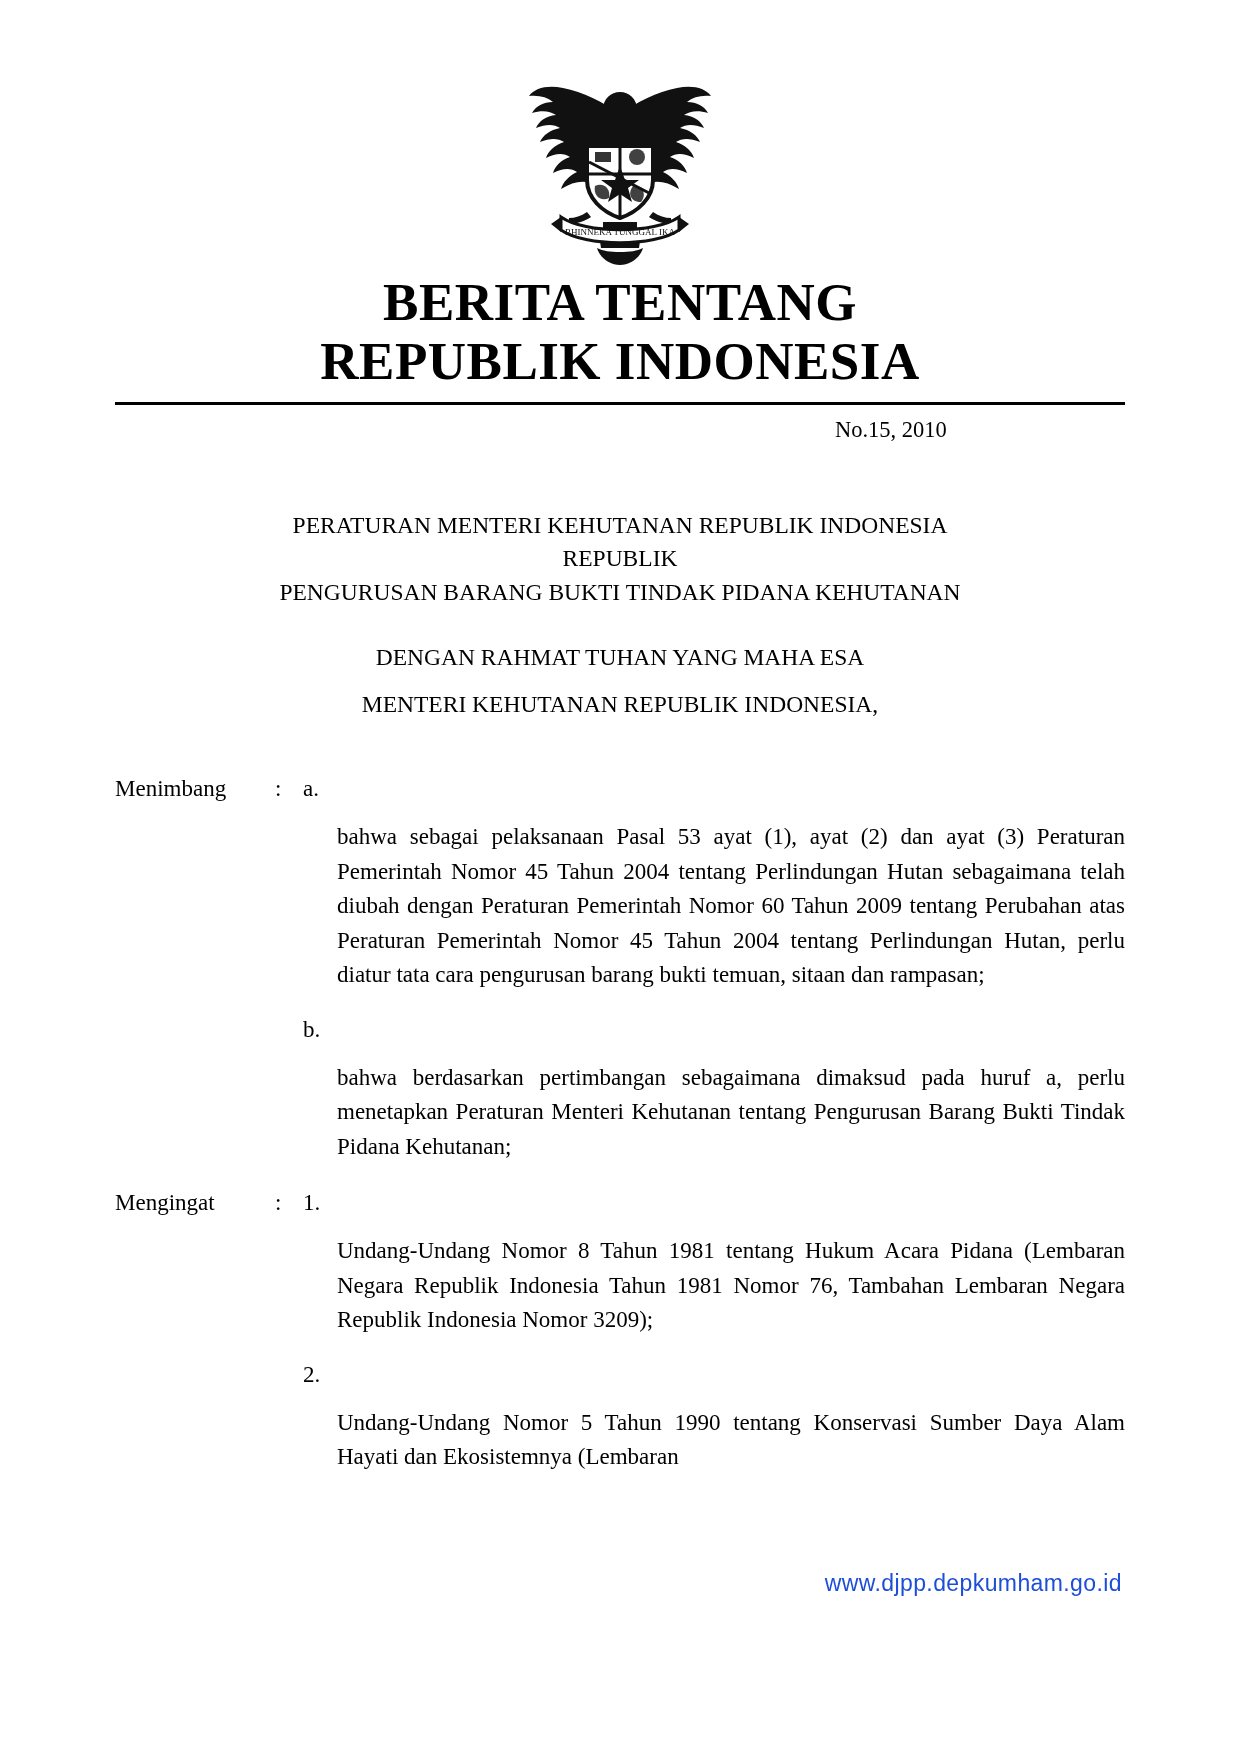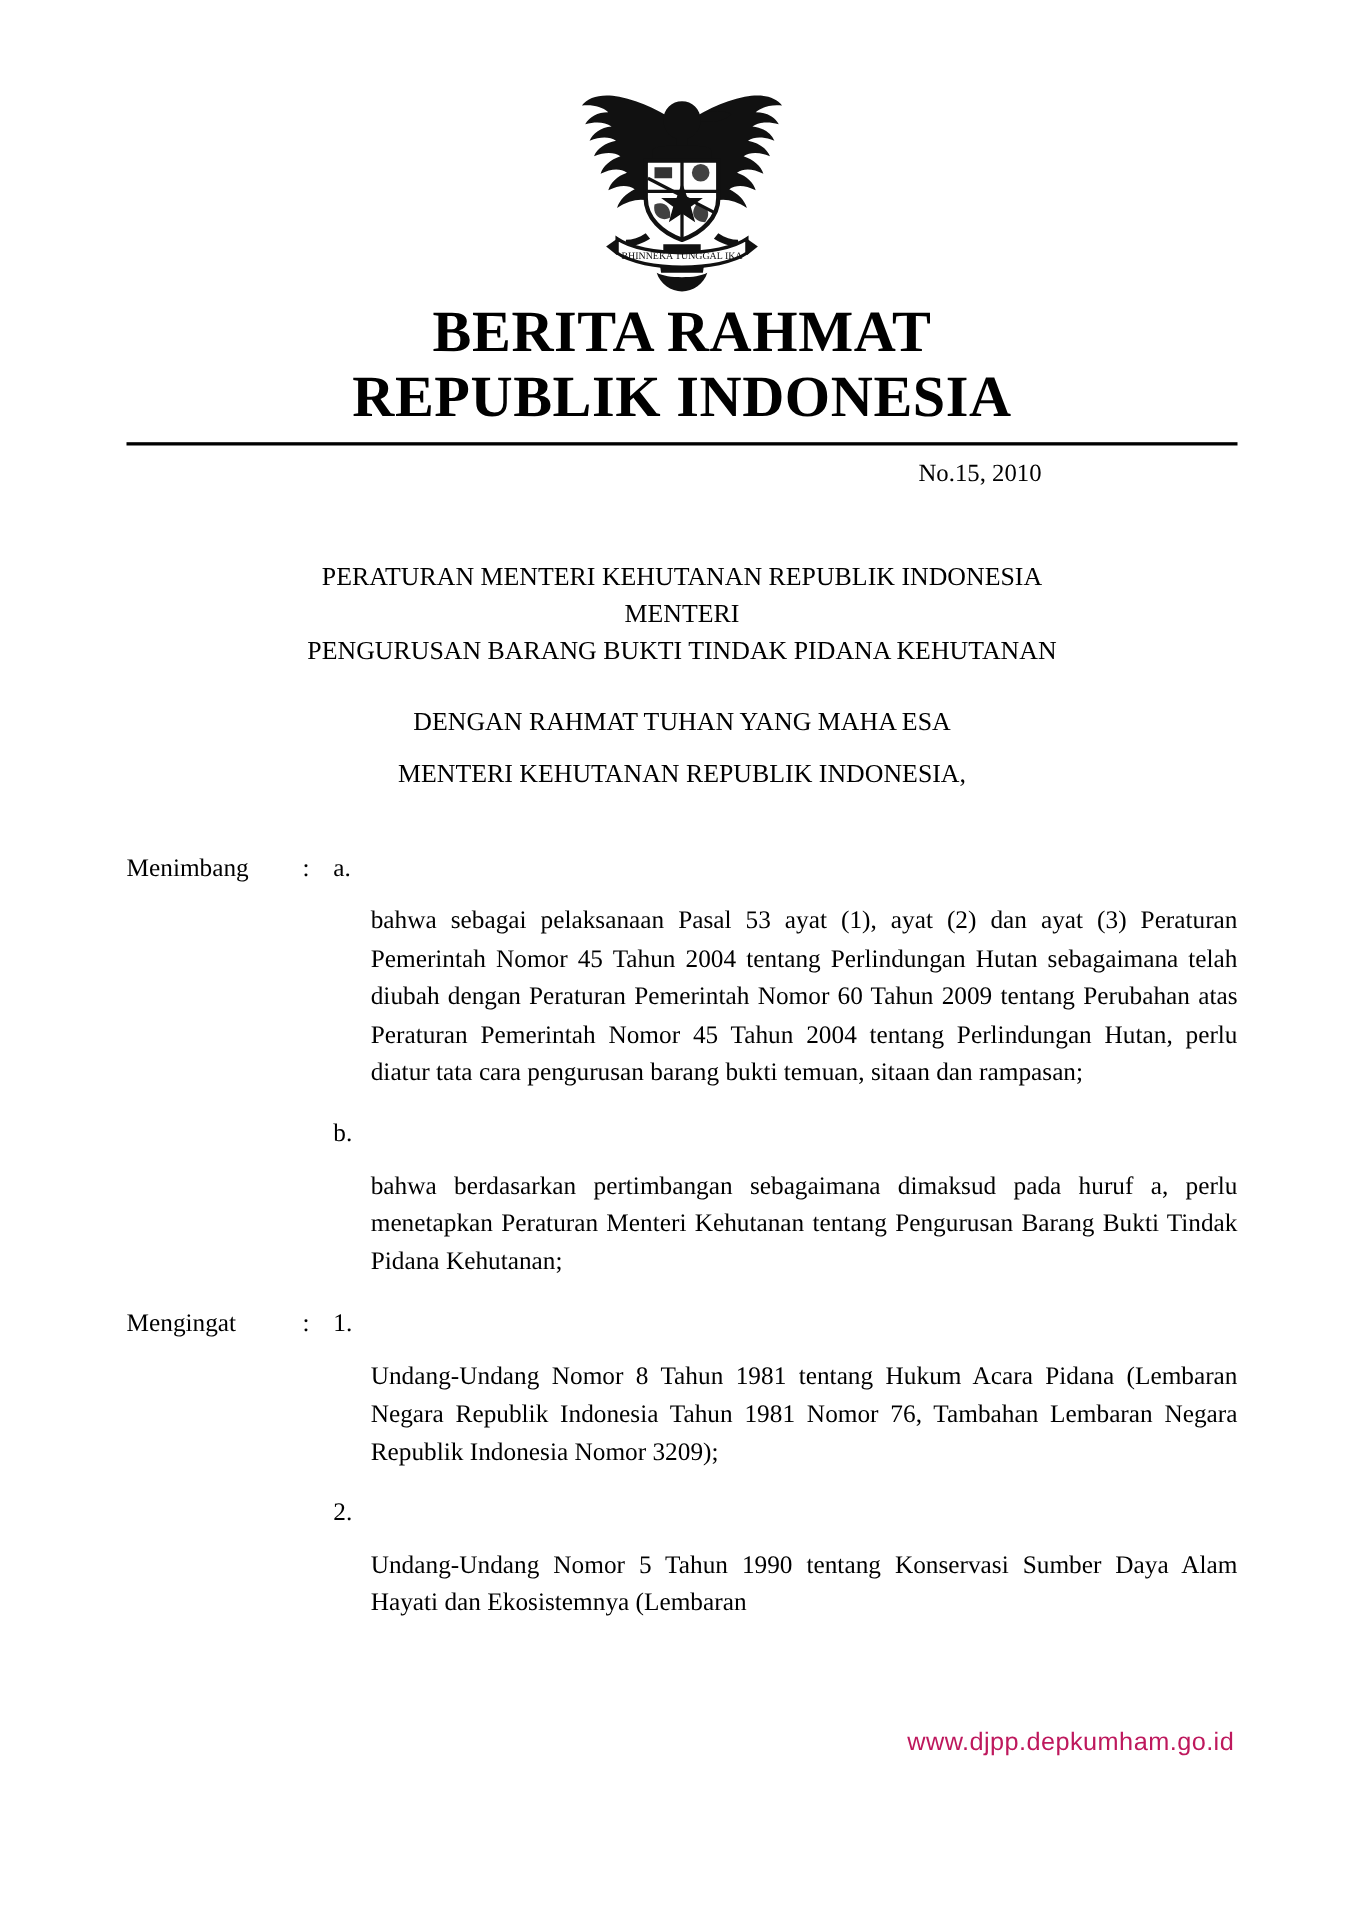--- a/index.html
+++ b/index.html
@@ -132,21 +132,21 @@
     hyphens: none;
     margin-top: 48px;
   }
   
   .watermark {
     position: absolute;
     right: 118px;
     bottom: 36px;
     font-family: "Liberation Sans", sans-serif;
     font-size: 23px;
-    color: #be185d;
+    color: #1d4ed8;
     letter-spacing: 0.4px;
     white-space: nowrap;
   }
 </style>
 </head>
 <body>
 
 <div class="page">
 
   <div class="emblem-wrap">
@@ -188,33 +188,33 @@
       <g>
         <path d="M36 155 C60 172 130 172 154 155 L154 168 C130 185 60 185 36 168 Z" fill="#fff" stroke="#111" stroke-width="3"></path>
         <path d="M36 155 L26 162 L36 170 Z" fill="#111"></path>
         <path d="M154 155 L164 162 L154 170 Z" fill="#111"></path>
         <text x="95" y="173" font-family="Liberation Serif, serif" font-size="9" text-anchor="middle" fill="#111">BHINNEKA TUNGGAL IKA</text>
       </g>
     </svg>
   </div>
 
   <div class="masthead">
-    <div>BERITA RAHMAT</div>
+    <div>BERITA TENTANG</div>
     <div class="line2">REPUBLIK INDONESIA</div>
   </div>
 
   <hr class="rule">
 
   <div class="meta-row">
     <div class="meta-no">No.15, 2010</div>
   </div>
 
   <div class="title-block">
     <div>PERATURAN MENTERI KEHUTANAN REPUBLIK INDONESIA</div>
-    <div>MENTERI</div>
+    <div>REPUBLIK</div>
     <div>PENGURUSAN BARANG BUKTI TINDAK PIDANA KEHUTANAN</div>
   </div>
 
   <div class="oath">
     <div>DENGAN RAHMAT TUHAN YANG MAHA ESA</div>
     <div>MENTERI KEHUTANAN REPUBLIK INDONESIA,</div>
   </div>
 
   <div class="clauses">
 

